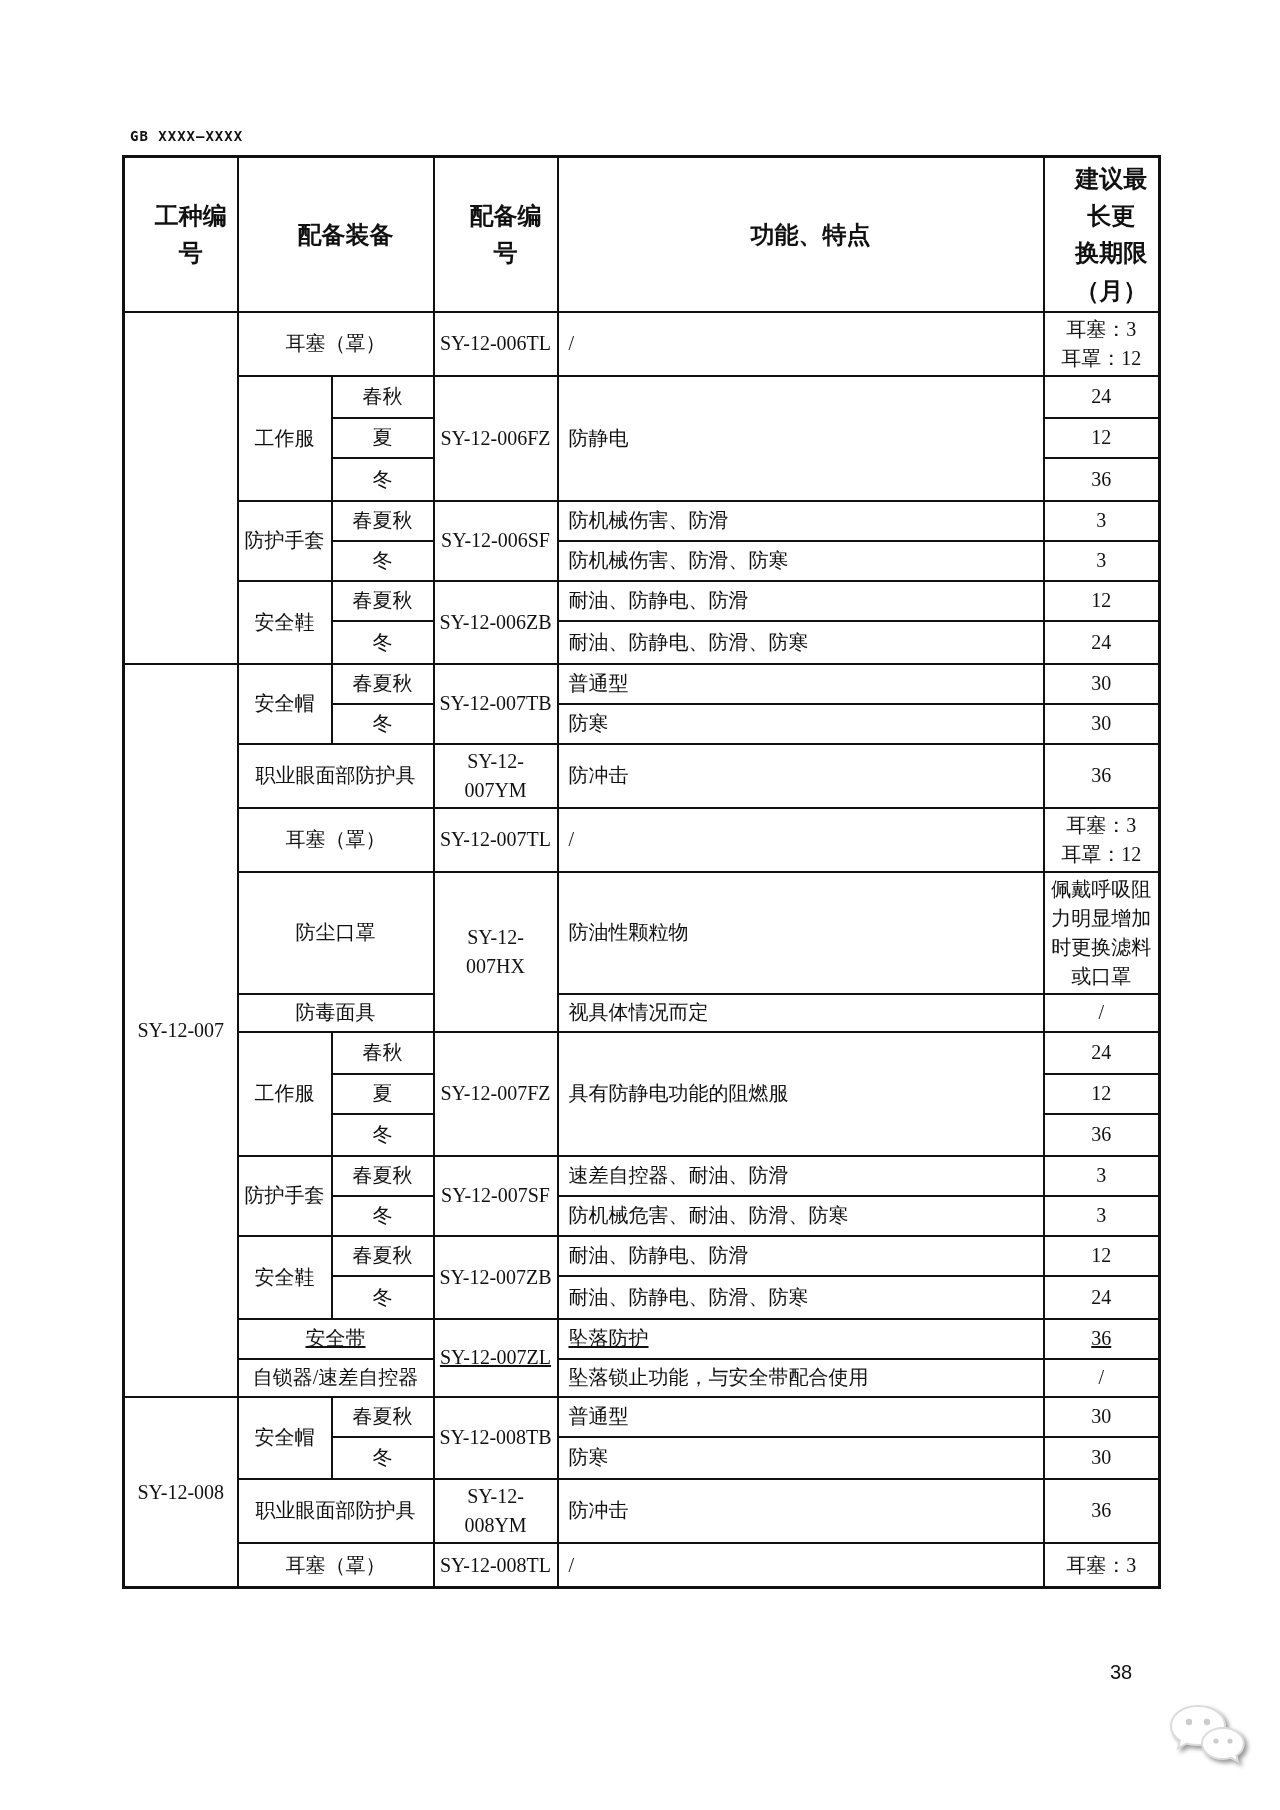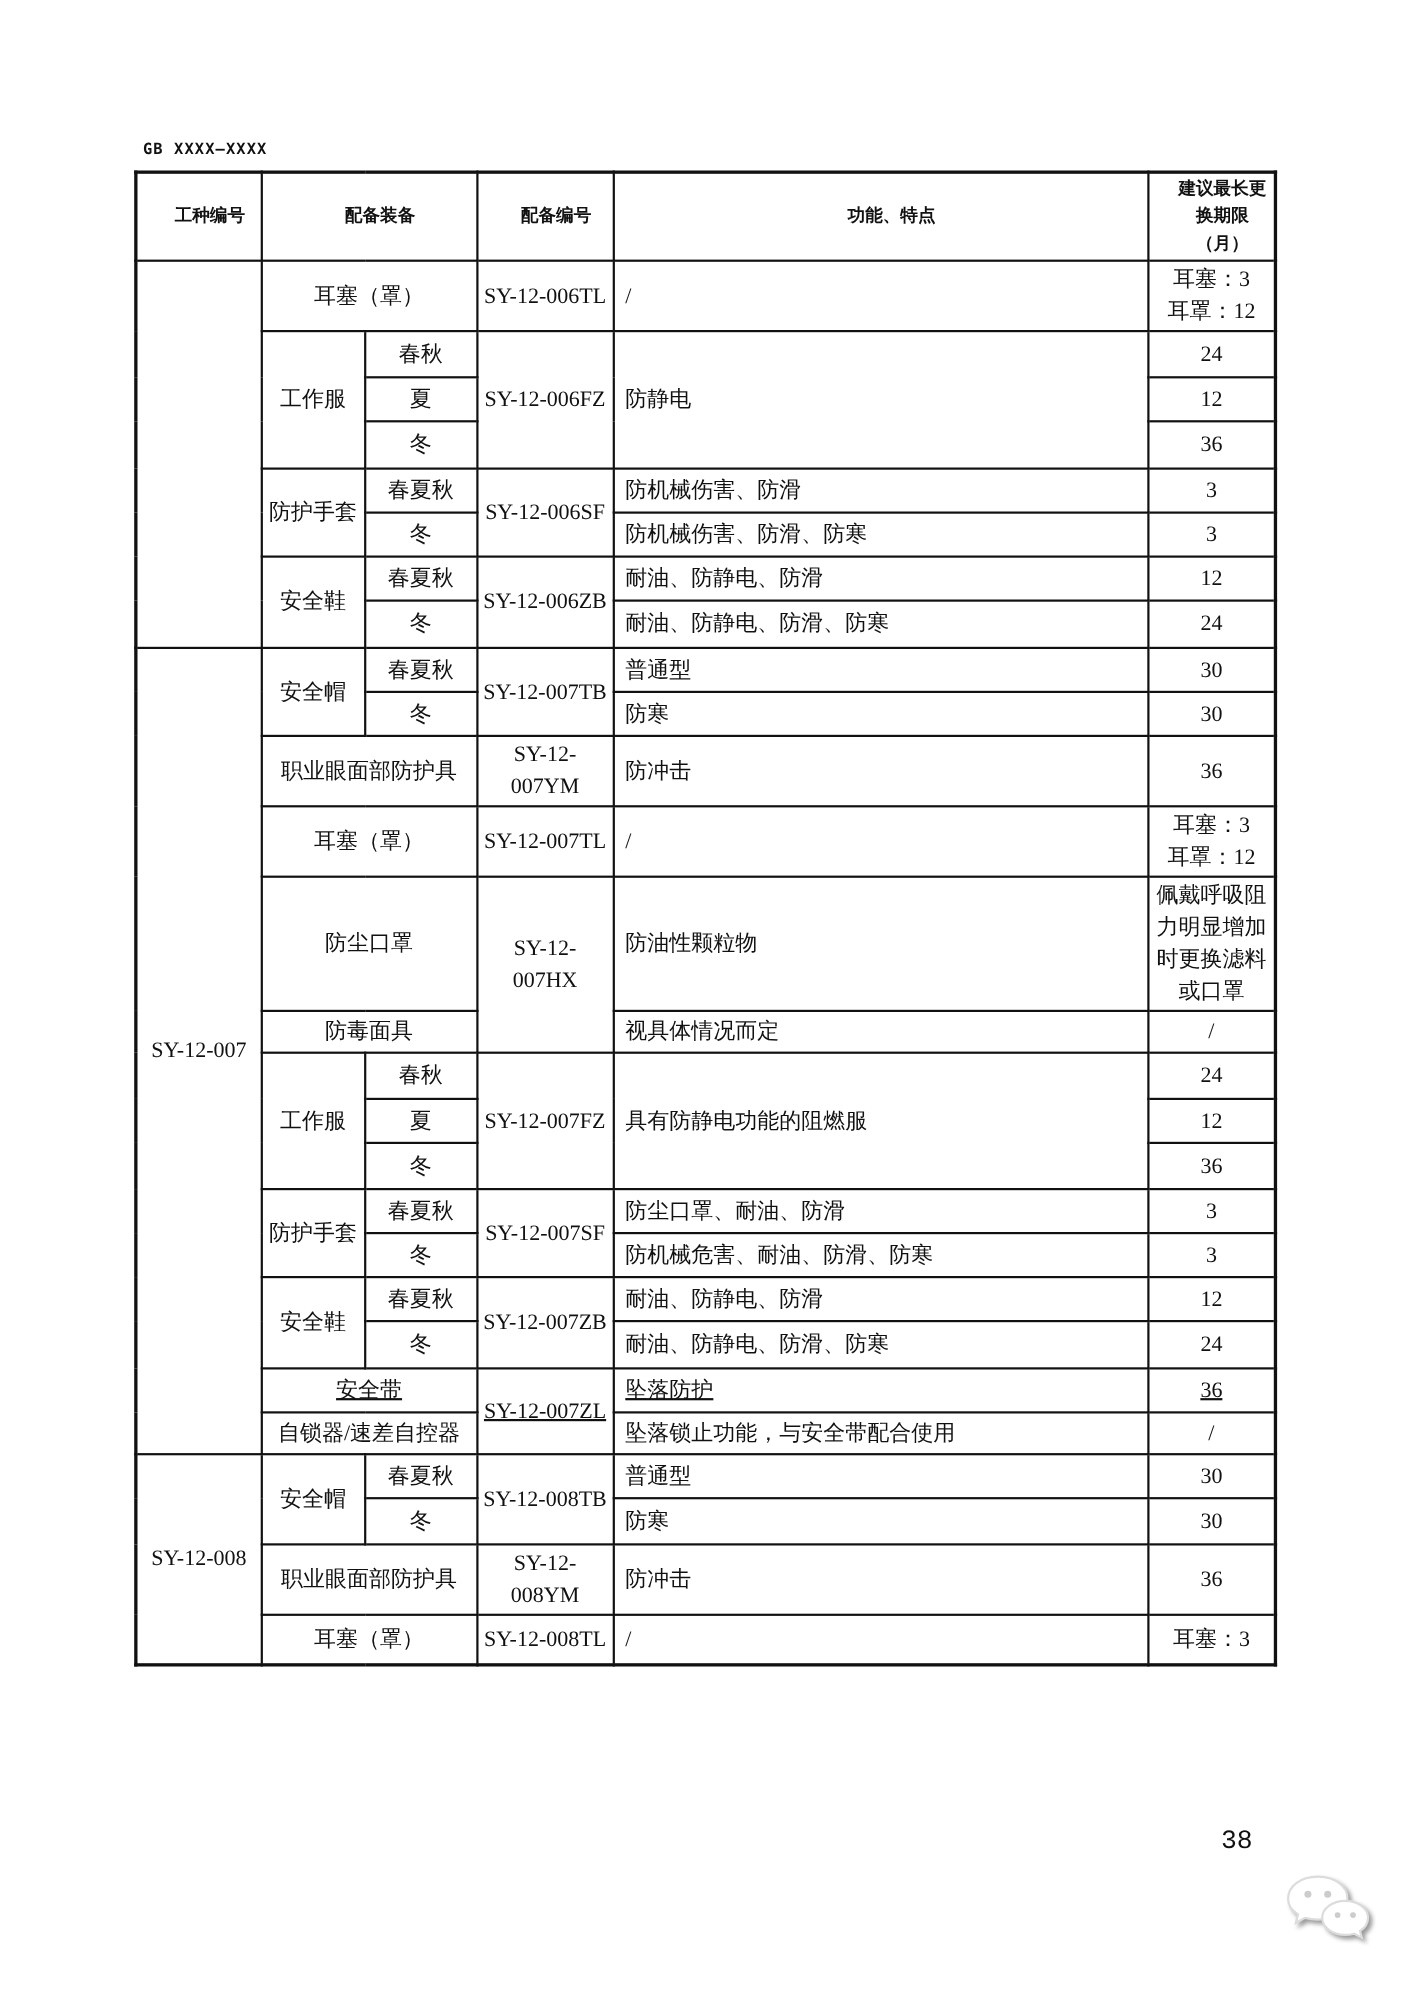--- a/index.html
+++ b/index.html
@@ -29,32 +29,32 @@
     vertical-align:middle;
     font-size:20px;
     line-height:1.45;
     white-space:pre-line;
     padding:2px 4px;
     overflow:hidden;
   }
   table.ppe th{
     font-family:"Liberation Sans","DejaVu Sans",sans-serif;
     font-weight:bold;
-    font-size:16px;
+    font-size:24px;
     line-height:1.55;
     padding-left:24px;
   }
   table.ppe td.al{
     text-align:left;
     padding-left:10px;
   }
   .page-number{
     position:absolute;left:1110px;top:1661px;
-    font-size:24px;
-    font-family:Liberation Mono, monospace;
+    font-size:20px;
+    font-family:Liberation Sans, sans-serif;
   }
   .watermark{
     position:absolute;right:34px;top:1702px;
     display:flex;align-items:center;gap:10px;
   }
   .watermark .wm-text{
     font-family:"Liberation Sans","DejaVu Sans",sans-serif;
     font-size:36px;
     font-weight:bold;
     color:#ffffff;
@@ -186,21 +186,21 @@
         <td>12</td>
       </tr>
       <tr style="height: 42px;">
         <td>冬</td>
         <td>36</td>
       </tr>
       <tr style="height: 40px;">
         <td rowspan="2">防护手套</td>
         <td>春夏秋</td>
         <td rowspan="2">SY-12-007SF</td>
-        <td class="al">防尘口罩、耐油、防滑</td>
+        <td class="al">速差自控器、耐油、防滑</td>
         <td>3</td>
       </tr>
       <tr style="height: 40px;">
         <td>冬</td>
         <td class="al">防机械危害、耐油、防滑、防寒</td>
         <td>3</td>
       </tr>
       <tr style="height: 40px;">
         <td rowspan="2">安全鞋</td>
         <td>春夏秋</td>

